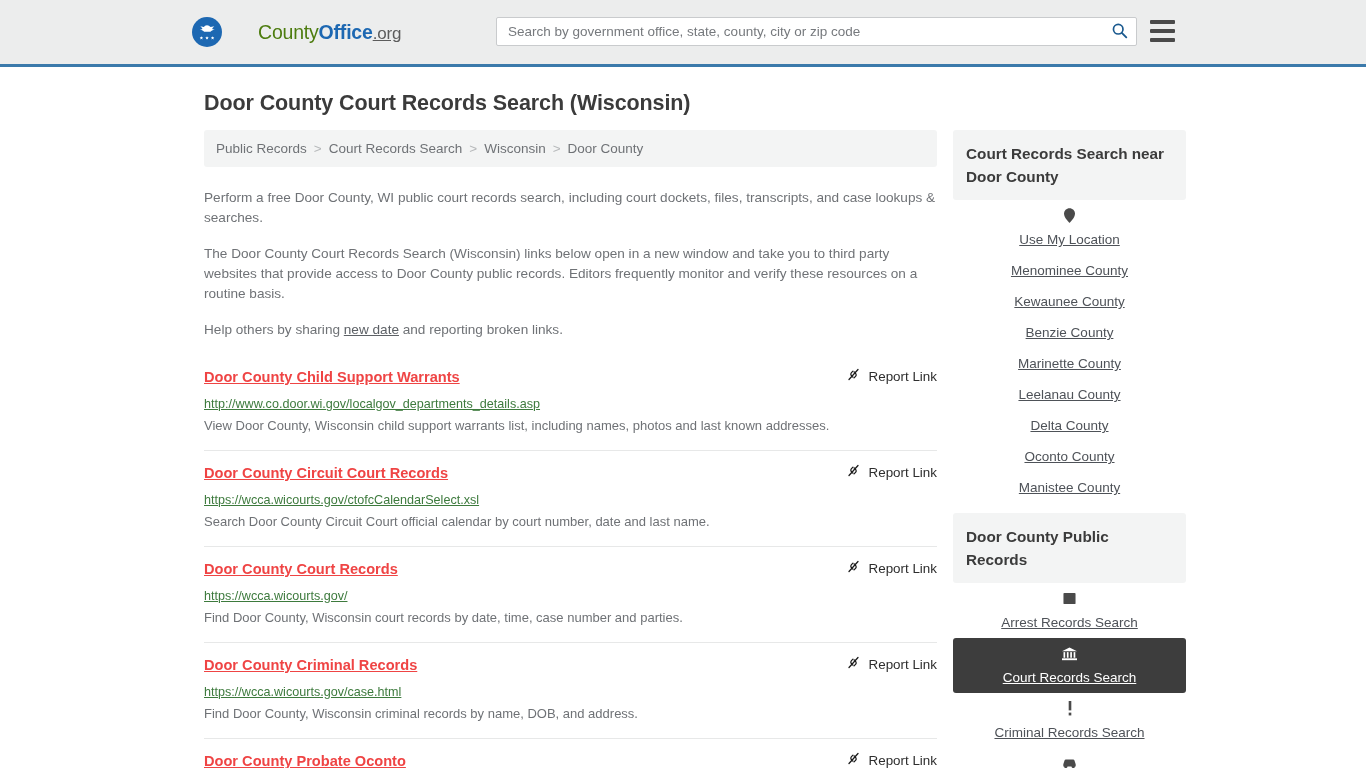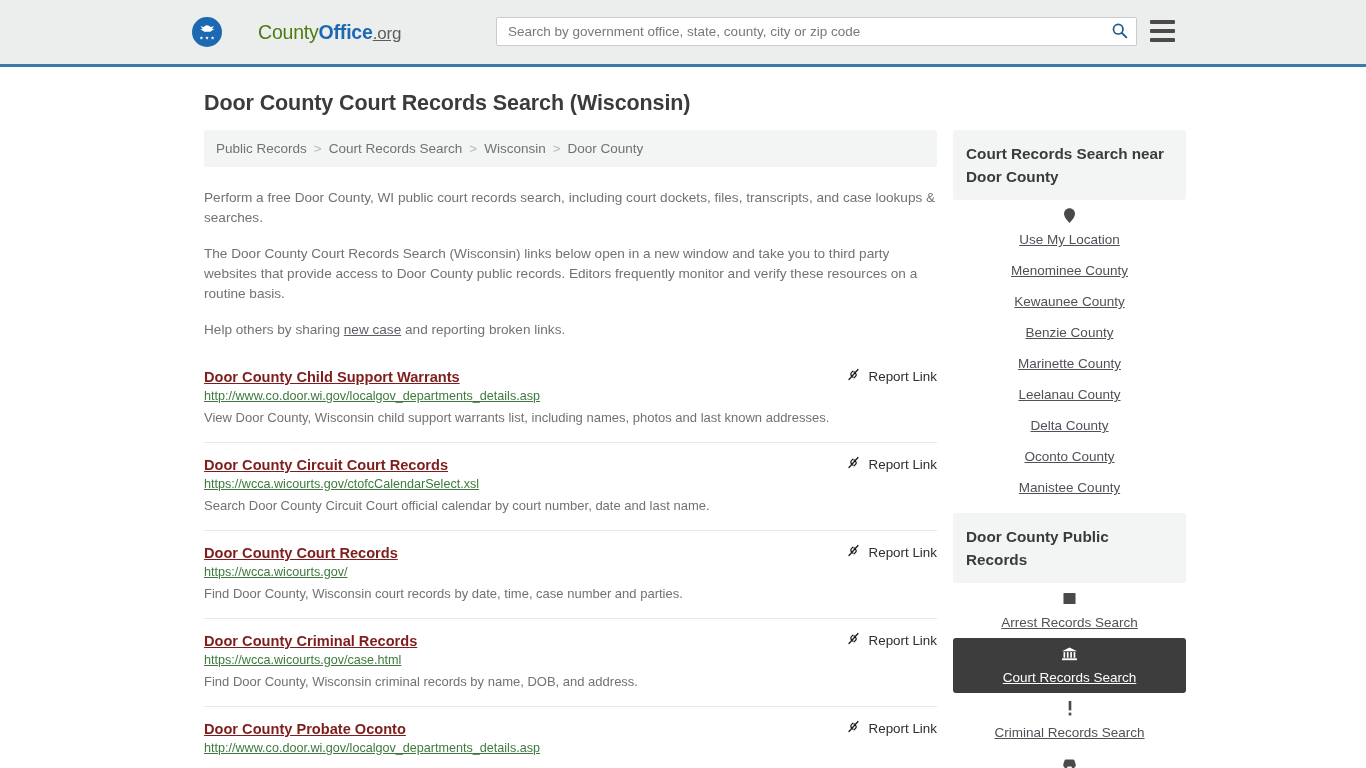--- a/index.html
+++ b/index.html
@@ -155,40 +155,40 @@
   }
   .result:first-child { border-top: none; padding-top: 5px; }
   .result-head {
     display: flex;
     align-items: baseline;
     justify-content: space-between;
   }
   .result-title {
     font-size: 14.6px;
     font-weight: bold;
-    color: #7f1d1d;
+    color: #ef4444;
     text-decoration: underline;
     cursor: pointer;
   }
   .report-link {
     display: flex;
     align-items: center;
     gap: 8px;
     font-size: 13.4px;
     color: #2e2e2e;
     cursor: pointer;
     white-space: nowrap;
     flex: 0 0 auto;
   }
   .report-link .rl-label { text-decoration: none; }
   .result-url {
     display: block;
     font-size: 12.6px;
     color: #3d7a3d;
-    margin-top: 4px;
+    margin-top: 12px;
     word-break: break-all;
   }
   .result-desc {
     font-size: 13px;
     line-height: 24px;
     color: #6f7276;
     margin-top: 3px;
   }
 
   
@@ -279,21 +279,21 @@
         <a href="#">Court Records Search</a>
         <span class="sep">&gt;</span>
         <a href="#">Wisconsin</a>
         <span class="sep">&gt;</span>
         <a href="#">Door County</a>
       </nav>
 
       <div class="intro">
         <p class="first">Perform a free Door County, WI public court records search, including court dockets, files, transcripts, and case lookups &amp; searches.</p>
         <p>The Door County Court Records Search (Wisconsin) links below open in a new window and take you to third party websites that provide access to Door County public records. Editors frequently monitor and verify these resources on a routine basis.</p>
-        <p><span>Help others by sharing </span><a href="#">new case</a><span> and reporting broken links.</span></p>
+        <p><span>Help others by sharing </span><a href="#">new date</a><span> and reporting broken links.</span></p>
       </div>
 
       <div class="results">
 
         <div class="result">
           <div class="result-head">
             <a class="result-title" href="#">Door County Child Support Warrants</a>
             <span class="report-link">
               <span>
                 <svg width="15" height="15" viewBox="0 0 20 20" aria-hidden="true">

